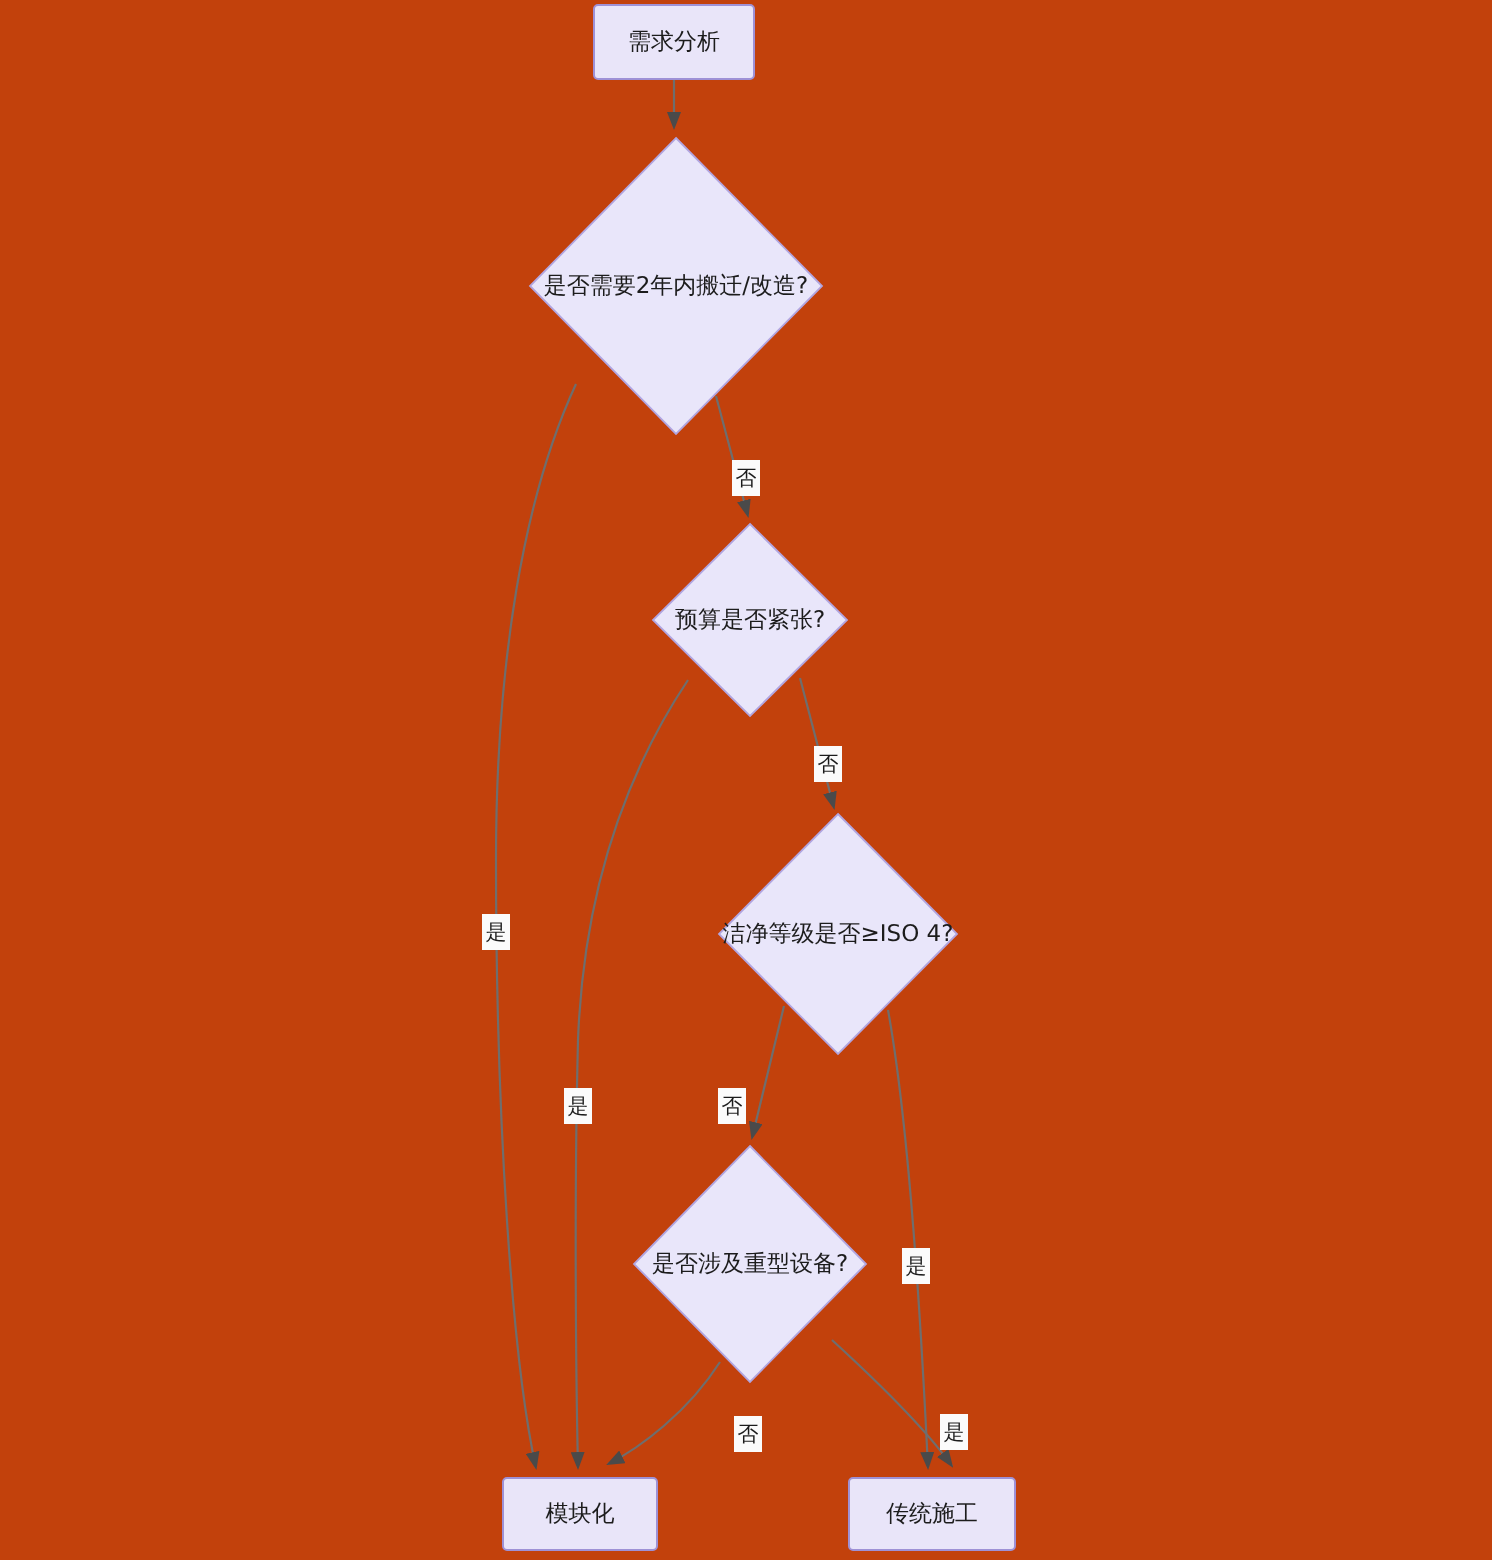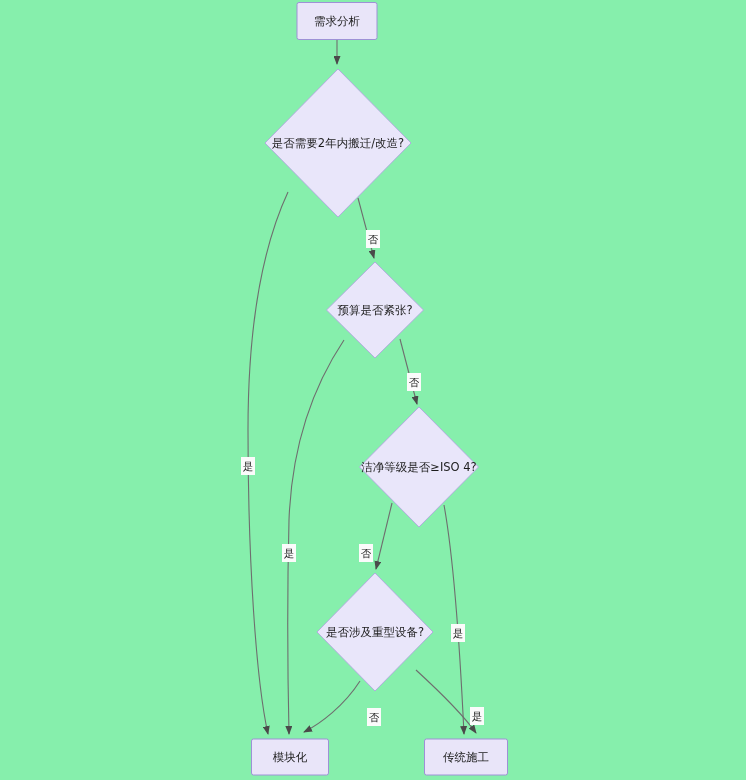--- a/index.html
+++ b/index.html
@@ -13,21 +13,21 @@
     height: 780px;
     position: relative;
     overflow: hidden;
     font-family: "DejaVu Sans", "Liberation Sans", sans-serif;
   }
   #flow-root {
     position: absolute;
     left: 0; top: 0;
     width: 746px;
     height: 780px;
-    background: #86efac;
+    background: #c2410c;
   }
   svg#flow-svg {
     position: absolute;
     left: 0; top: 0;
     width: 746px;
     height: 780px;
     display: block;
   }
   .node-shape {
     fill: #e9e5f9;

